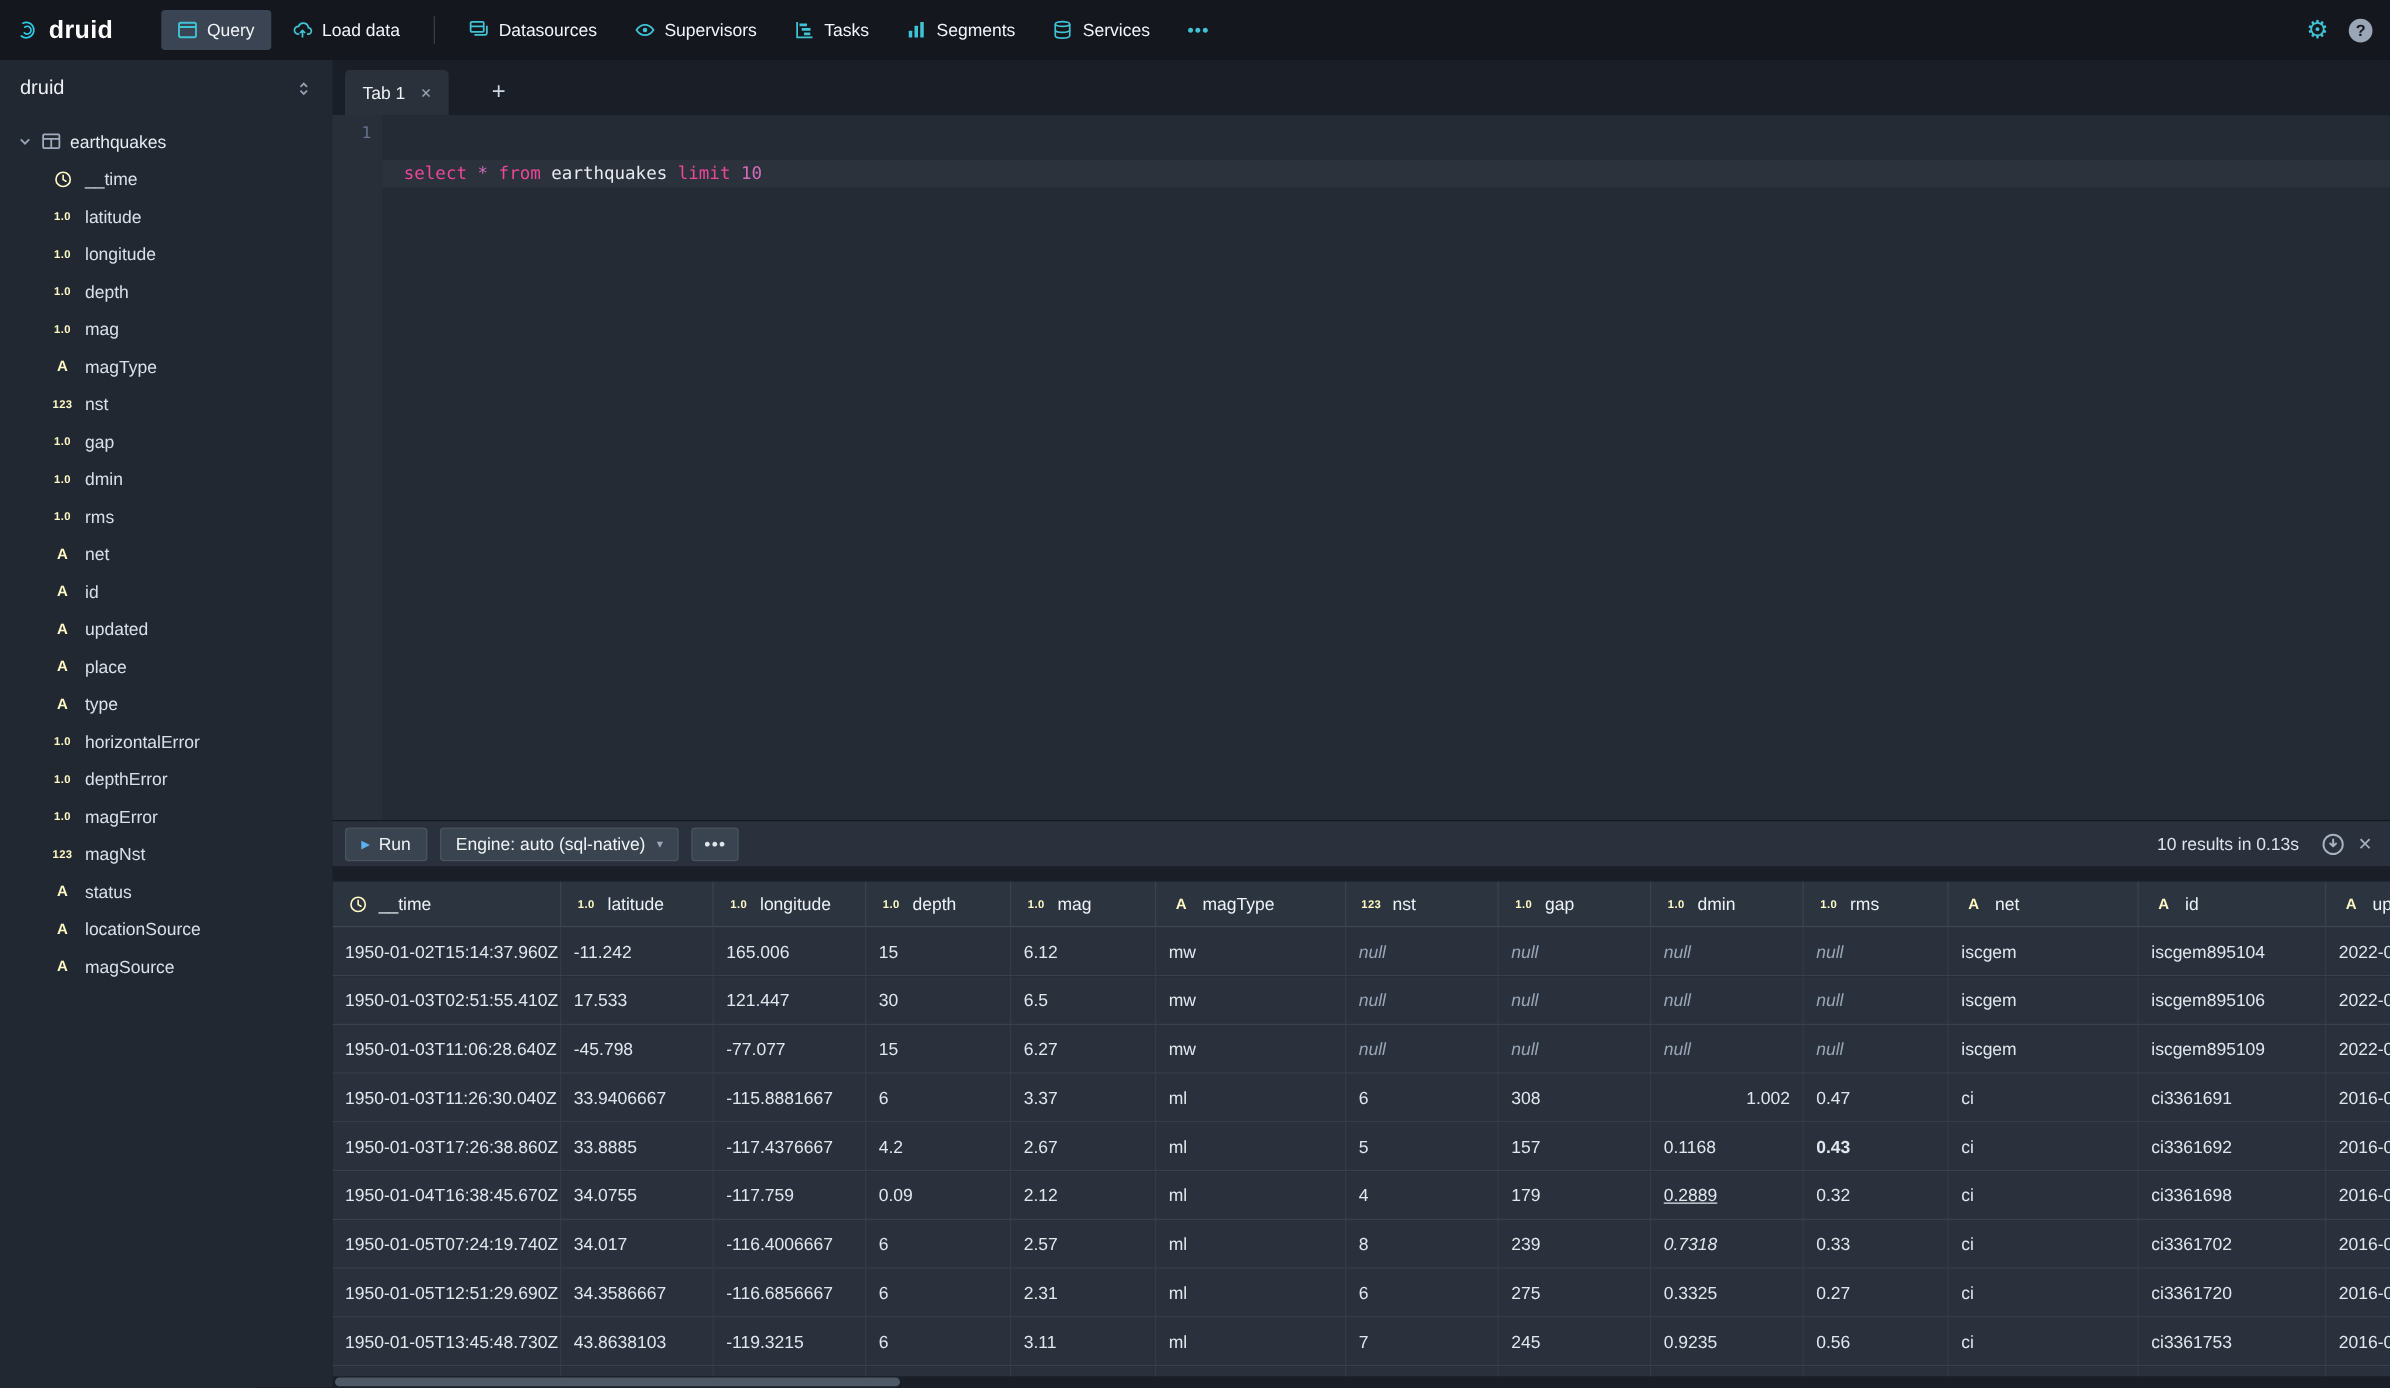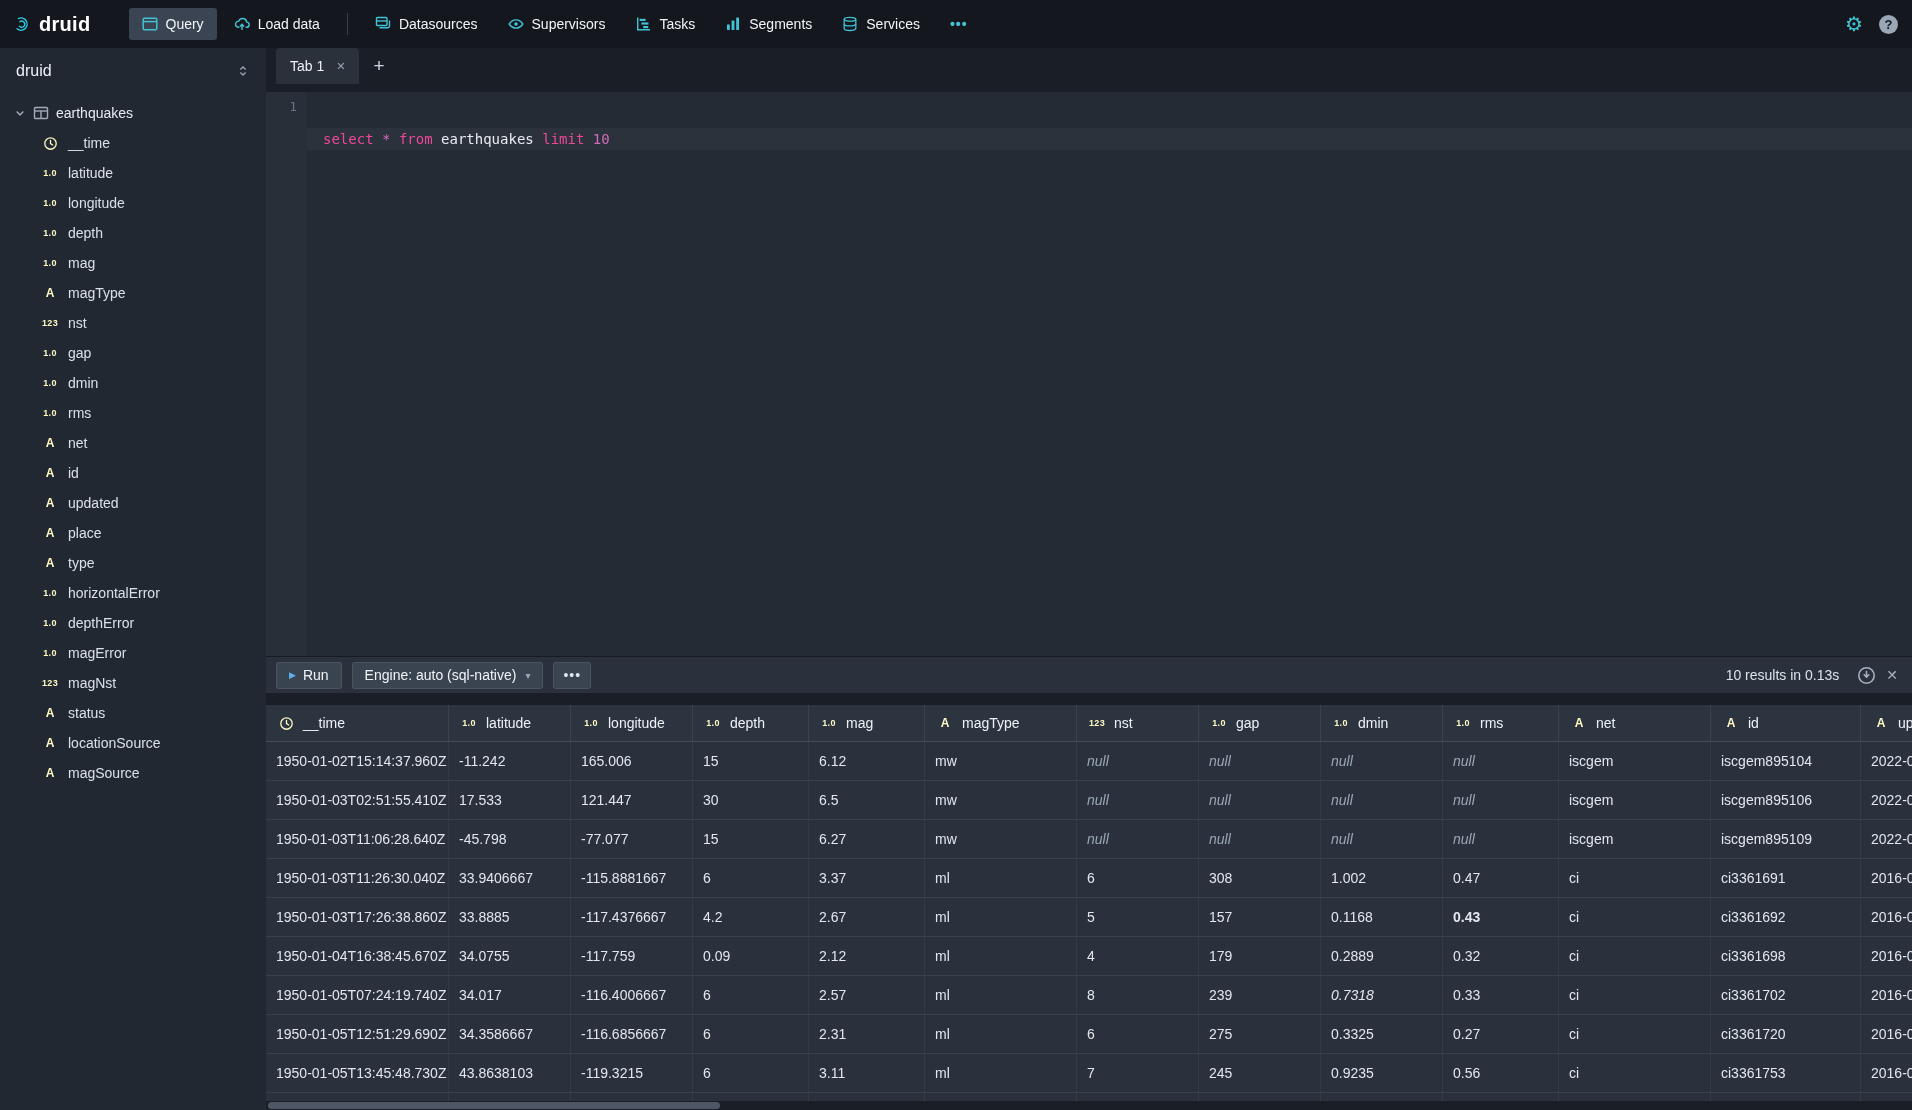--- a/index.html
+++ b/index.html
@@ -30,21 +30,21 @@
 .tree-ds{height:30px;display:flex;align-items:center;gap:7px;padding-left:14px;color:#e6ebf2;cursor:pointer}
 .chev{width:12px;height:12px;color:#9aa5b5;flex:none}
 .tbl-ic{width:16px;height:16px;color:#a2acbc;flex:none}
 .tree-col{height:30px;display:flex;align-items:center;gap:8px;padding-left:40px;color:#dae0ea;cursor:pointer}
 .type-ic{width:20px;display:flex;justify-content:center;align-items:center;color:#fef9c3;flex:none}
 .type-svg{width:15px;height:15px}
 .type-num{font-size:9px;font-weight:700;letter-spacing:.3px}
 .type-str{font-size:12px;font-weight:600}
 
 .main{flex:1;display:flex;flex-direction:column;min-width:0}
-.tabbar{height:44px;flex:none;display:flex;align-items:flex-start;padding-left:10px;gap:4px}
+.tabbar{height:44px;flex:none;display:flex;align-items:flex-end;padding-left:10px;gap:24px}
 .tab{height:36px;display:flex;align-items:center;gap:12px;padding:0 14px;background:#2a313b;border-radius:4px 4px 0 0;color:#eef2f6;cursor:pointer}
 .tab-close{color:#9aa5b5;font-size:11px;cursor:pointer}
 .tab-add{height:36px;display:flex;align-items:center;padding:0 10px;font-size:19px;color:#cfd6df;cursor:pointer}
 .editor{flex:1;display:flex;background:#252b34;min-height:0;cursor:text}
 .gutter{width:40px;flex:none;background:#292f39;color:#66728a;font:13px "DejaVu Sans Mono",monospace;text-align:right;padding:7px 9px 0 0}
 .code{flex:1;font:14px "DejaVu Sans Mono",monospace;padding-top:4px;white-space:pre;min-width:0}
 .code-line{height:22px;line-height:22px;padding-left:17px;background:rgba(255,255,255,.035)}
 .tok-kw{color:#ec4899}
 .tok-num{color:#d06cbc}
 .tok-id{color:#e8ecf2}
@@ -502,21 +502,21 @@
               </div>
               <div class="tr">
                 <div class="td" style="width: 183px;">1950-01-03T11:26:30.040Z</div>
                 <div class="td" style="width: 122px;">33.9406667</div>
                 <div class="td" style="width: 122px;">-115.8881667</div>
                 <div class="td" style="width: 116px;">6</div>
                 <div class="td" style="width: 116px;">3.37</div>
                 <div class="td" style="width: 152px;">ml</div>
                 <div class="td" style="width: 122px;">6</div>
                 <div class="td" style="width: 122px;">308</div>
-                <div class="td" style="width: 122px;">1.002</div>
+                <div class="td" style="width: 122px; text-align: right;">1.002</div>
                 <div class="td" style="width: 116px;">0.47</div>
                 <div class="td" style="width: 152px;">ci</div>
                 <div class="td" style="width: 150px;">ci3361691</div>
                 <div class="td" style="width: 120px;">2016-0</div>
               </div>
               <div class="tr">
                 <div class="td" style="width: 183px;">1950-01-03T17:26:38.860Z</div>
                 <div class="td" style="width: 122px;">33.8885</div>
                 <div class="td" style="width: 122px;">-117.4376667</div>
                 <div class="td" style="width: 116px;">4.2</div>
@@ -532,21 +532,21 @@
               </div>
               <div class="tr">
                 <div class="td" style="width: 183px;">1950-01-04T16:38:45.670Z</div>
                 <div class="td" style="width: 122px;">34.0755</div>
                 <div class="td" style="width: 122px;">-117.759</div>
                 <div class="td" style="width: 116px;">0.09</div>
                 <div class="td" style="width: 116px;">2.12</div>
                 <div class="td" style="width: 152px;">ml</div>
                 <div class="td" style="width: 122px;">4</div>
                 <div class="td" style="width: 122px;">179</div>
-                <div class="td" style="width: 122px;">0.2889</div>
+                <div class="td" style="width: 122px; text-decoration: underline;">0.2889</div>
                 <div class="td" style="width: 116px;">0.32</div>
                 <div class="td" style="width: 152px;">ci</div>
                 <div class="td" style="width: 150px;">ci3361698</div>
                 <div class="td" style="width: 120px;">2016-0</div>
               </div>
               <div class="tr">
                 <div class="td" style="width: 183px;">1950-01-05T07:24:19.740Z</div>
                 <div class="td" style="width: 122px;">34.017</div>
                 <div class="td" style="width: 122px;">-116.4006667</div>
                 <div class="td" style="width: 116px;">6</div>

